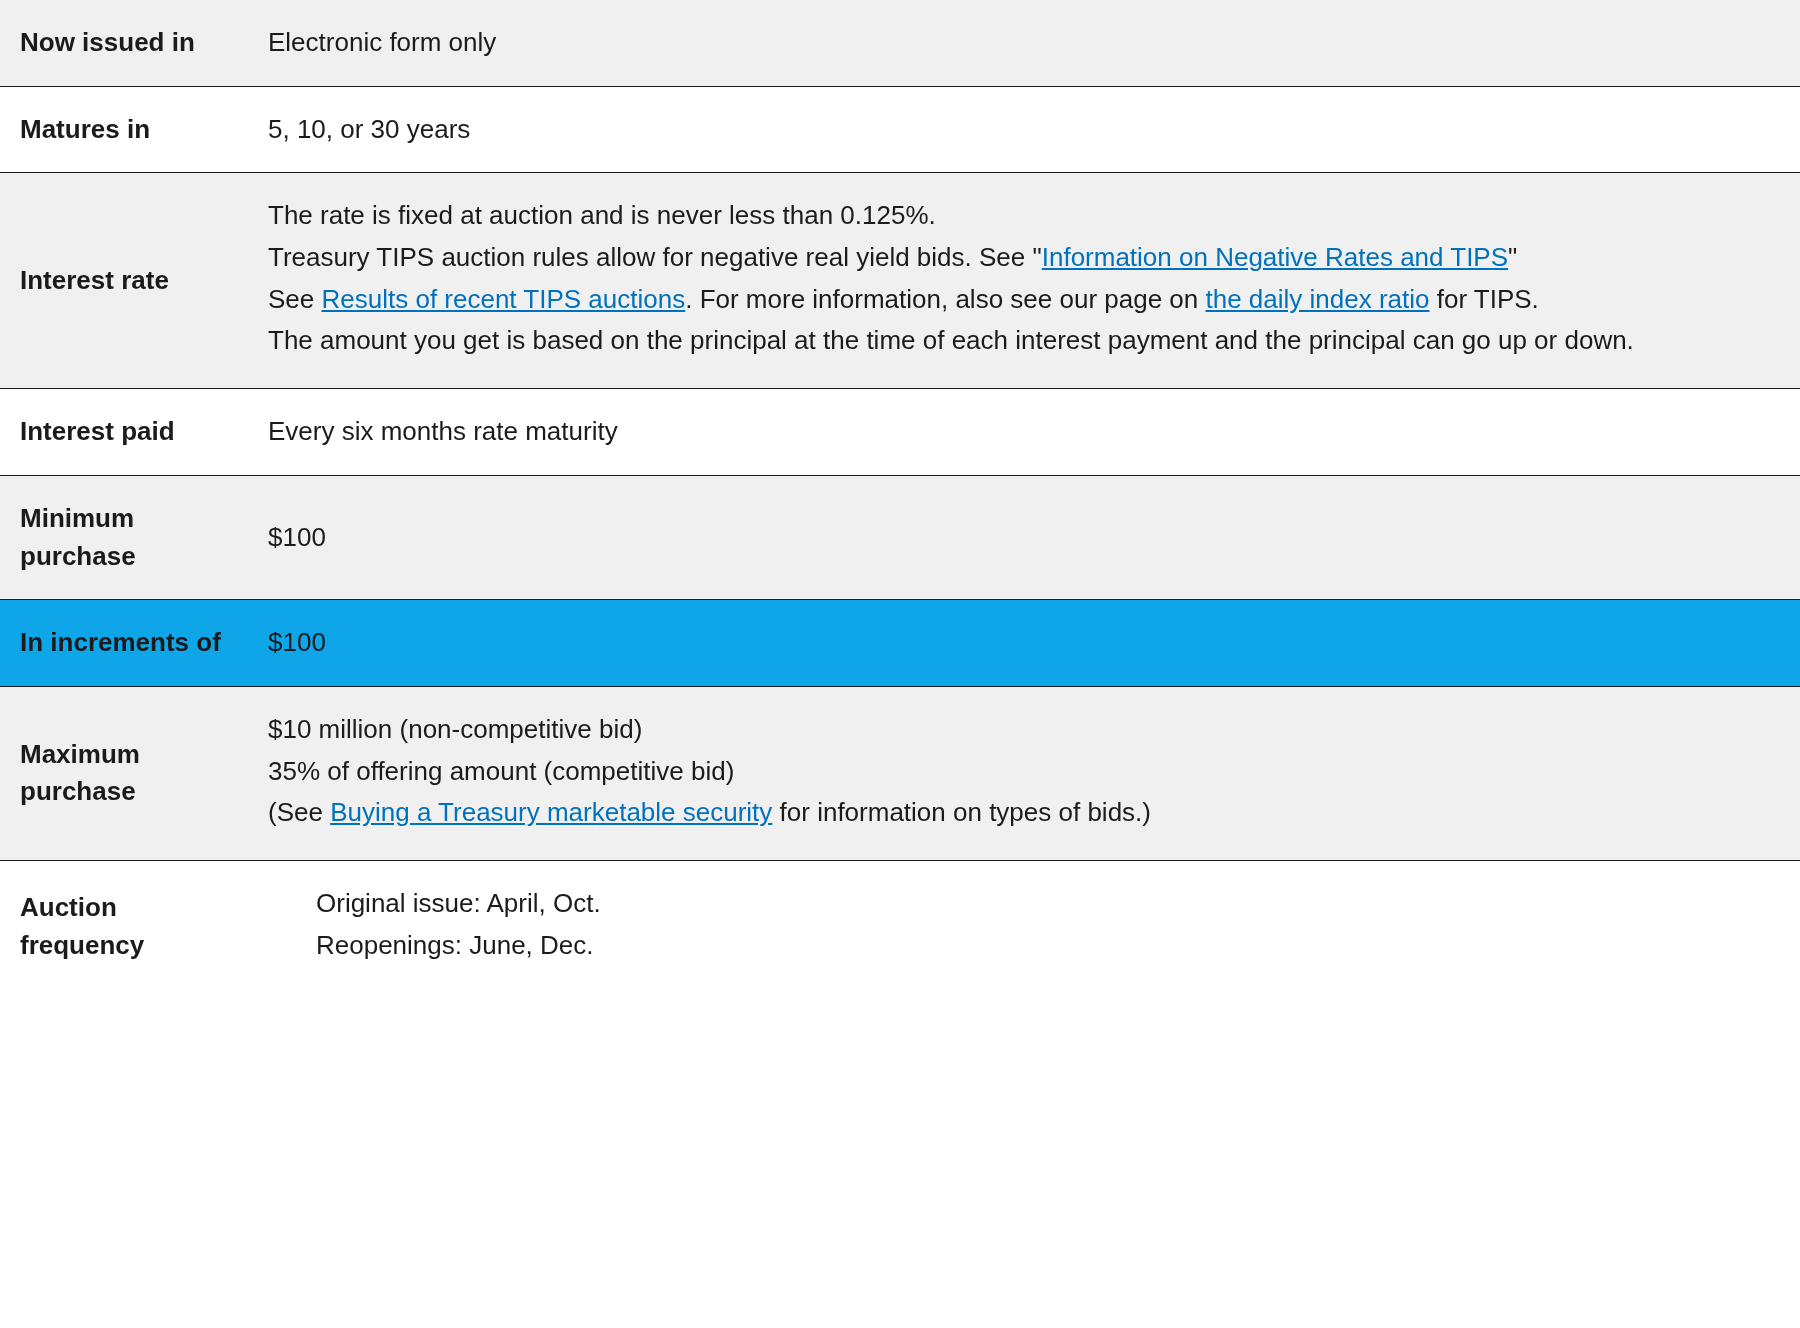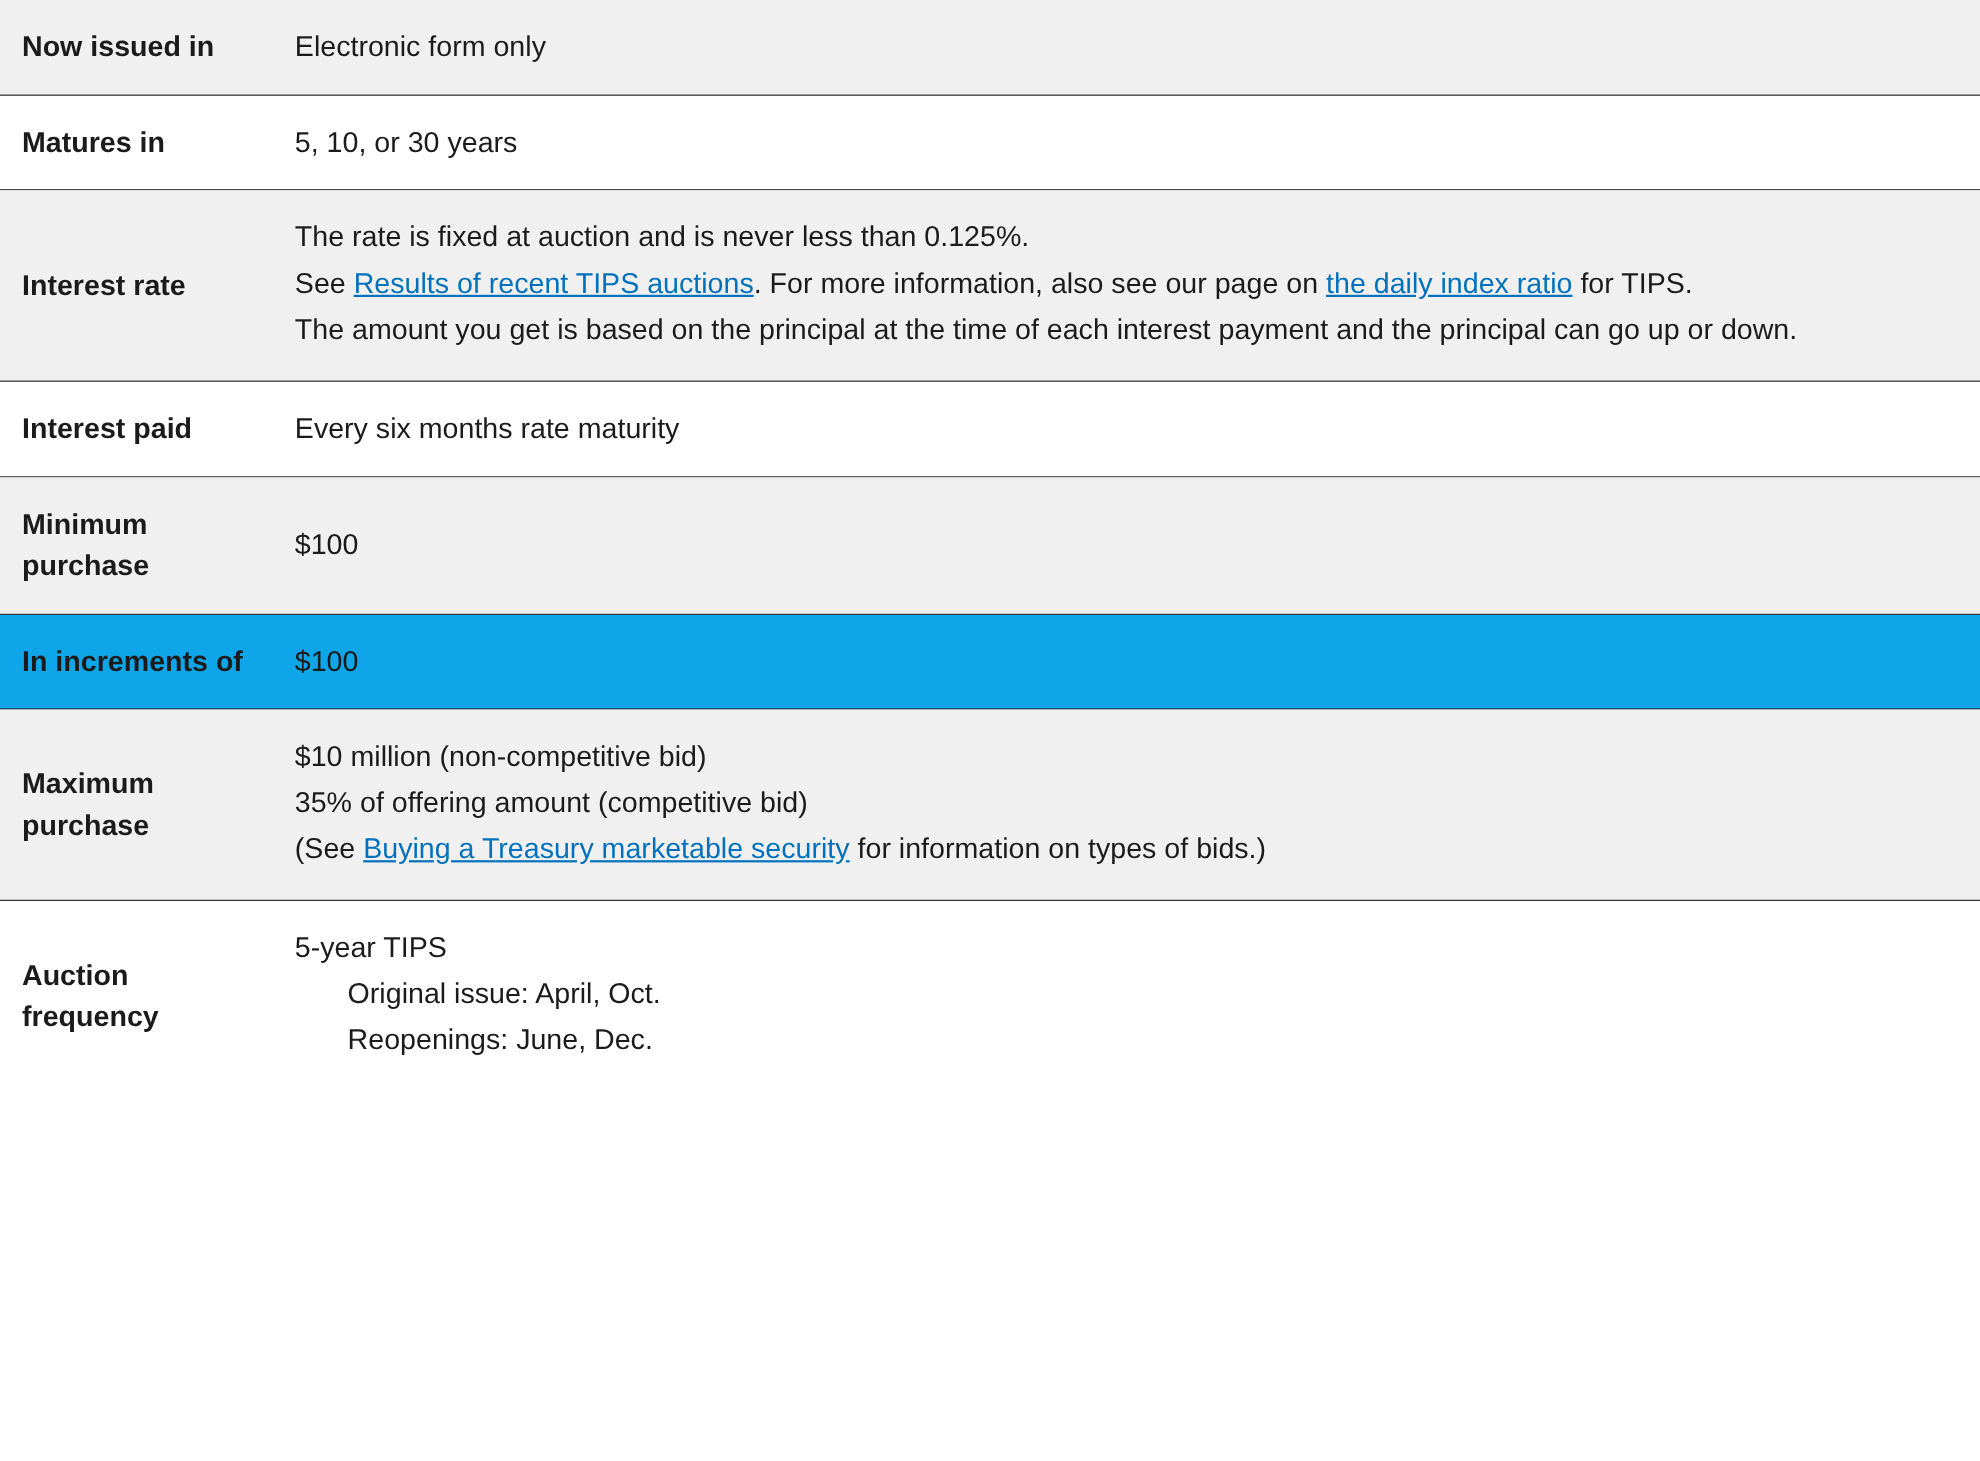--- a/index.html
+++ b/index.html
@@ -54,20 +54,23 @@
   <div class="row">
     <div class="th">Matures in</div>
     <div class="td">5, 10, or 30 years</div>
   </div>
 
   <div class="row shade">
     <div class="th">Interest rate</div>
     <div class="td">
       <div class="para">The rate is fixed at auction and is never less than 0.125%.</div>
       <div class="para">
+        <span>Treasury TIPS auction rules allow for negative real yield bids. See "</span><a href="#" class="link">Information on Negative Rates and TIPS</a><span>"</span>
+      </div>
+      <div class="para">
         <span>See </span><a href="#" class="link">Results of recent TIPS auctions</a><span>. For more information, also see our page on </span><a href="#" class="link">the daily index ratio</a><span> for TIPS.</span>
       </div>
       <div class="para">The amount you get is based on the principal at the time of each interest payment and the principal can go up or down.</div>
     </div>
   </div>
 
   <div class="row">
     <div class="th">Interest paid</div>
     <div class="td">Every six months rate maturity</div>
   </div>
@@ -89,21 +92,20 @@
       <div class="para">35% of offering amount (competitive bid)</div>
       <div class="para">
         <span>(See </span><a href="#" class="link">Buying a Treasury marketable security</a><span> for information on types of bids.)</span>
       </div>
     </div>
   </div>
 
   <div class="row" style="border-bottom:none;">
     <div class="th">Auction frequency</div>
     <div class="td">
-      <div class="para">5-year TIPS</div>
       <div class="indent">
         <div class="para">Original issue: April, Oct.</div>
         <div class="para">Reopenings: June, Dec.</div>
       </div>
     </div>
   </div>
 
 </div>
 
 </body></html>

